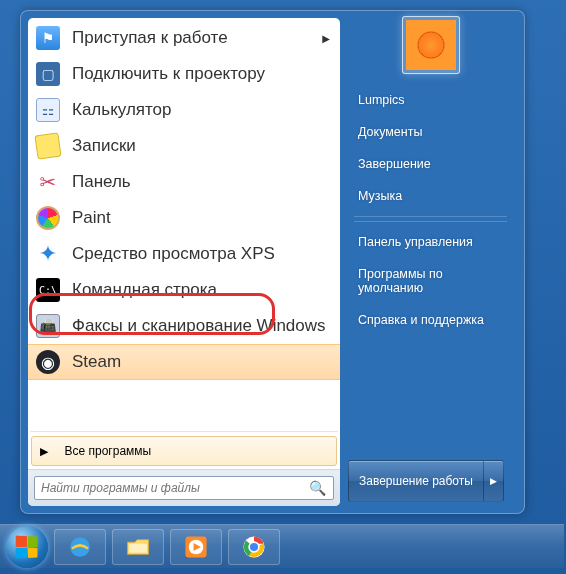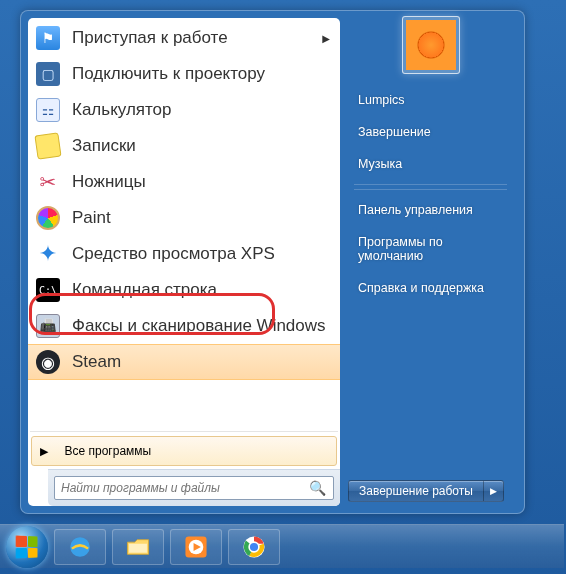--- a/index.html
+++ b/index.html
@@ -94,21 +94,20 @@
   .all-programs .arr {
     margin-right: 16px;
     font-size: 11px;
   }
   .search-row {
     padding: 6px;
     background: linear-gradient(to bottom, #e8eef5, #d8e2ee);
     border-top: 1px solid #cdd8e6;
     border-radius: 0 0 5px 5px;
     display: flex;
-    margin-left: 20px;
   }
   .search-box {
     flex: 1;
     height: 24px;
     border: 1px solid #8a9db5;
     border-radius: 2px;
     background: #fff;
     display: flex;
     align-items: center;
     padding: 0 6px;
@@ -167,21 +166,21 @@
     background: rgba(255,255,255,0.2);
     margin: 4px 6px;
   }
   .shutdown-row {
     padding: 4px 0 4px 0;
     display: flex;
     justify-content: flex-start;
   }
   .shutdown-btn {
     display: flex;
-    height: 22px;
+    height: 42px;
     border: 1px solid rgba(0,0,0,0.3);
     border-radius: 3px;
     overflow: hidden;
     background: linear-gradient(to bottom, #5a8cc5 0%, #3a6ca5 49%, #2d5f98 50%, #3a6ca5 100%);
     color: #fff;
     font-size: 12px;
     cursor: pointer;
     box-shadow: inset 0 1px 0 rgba(255,255,255,0.3);
   }
   .shutdown-btn .main {
@@ -278,21 +277,21 @@
         <span class="icon">
           <span class="pico" style="background:#ffe66a;border:1px solid #d8b830;transform:rotate(-8deg);"></span>
         </span>
         <span class="label">Записки</span>
       </div>
 
       <div class="program-item">
         <span class="icon">
           <span class="pico" style="color:#d04060;font-size:20px;">✂</span>
         </span>
-        <span class="label">Ножницы</span>
+        <span class="label">Панель</span>
       </div>
 
       <div class="program-item">
         <span class="icon">
           <span class="pico" style="background:conic-gradient(#f25 0 72deg,#fc0 0 144deg,#3c6 0 216deg,#38f 0 288deg,#a3f 0);border-radius:50%;border:2px solid #d8a868;"></span>
         </span>
         <span class="label">Paint</span>
       </div>
 
       <div class="program-item">
@@ -341,20 +340,21 @@
   </div>
 
   <div class="right-pane">
     <div class="avatar-wrap">
       <div class="avatar">
         <div class="avatar-inner"></div>
       </div>
     </div>
     <div class="right-list">
       <div class="right-item"><span>Lumpics</span></div>
+      <div class="right-item"><span>Документы</span></div>
       <div class="right-item"><span>Завершение</span></div>
       <div class="right-item"><span>Музыка</span></div>
       <div class="right-sep"></div>
       <div class="right-sep"></div>
       <div class="right-item"><span>Панель управления</span></div>
       <div class="right-item"><span>Программы по умолчанию</span></div>
       <div class="right-item"><span>Справка и поддержка</span></div>
     </div>
     <div class="shutdown-row">
       <div class="shutdown-btn">

